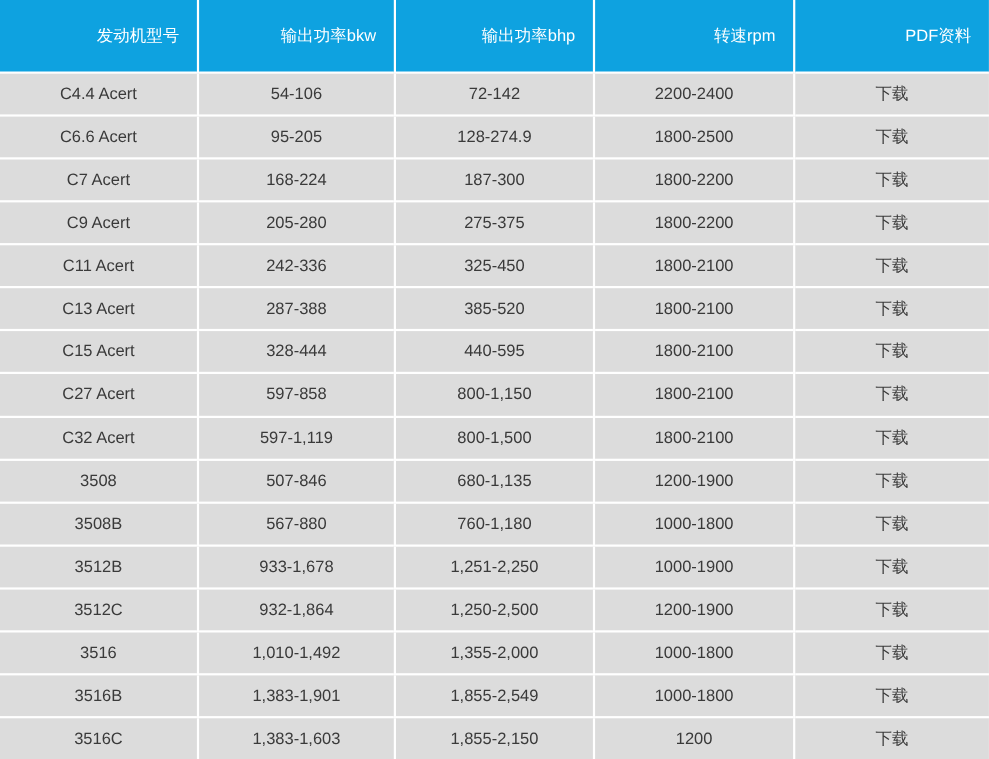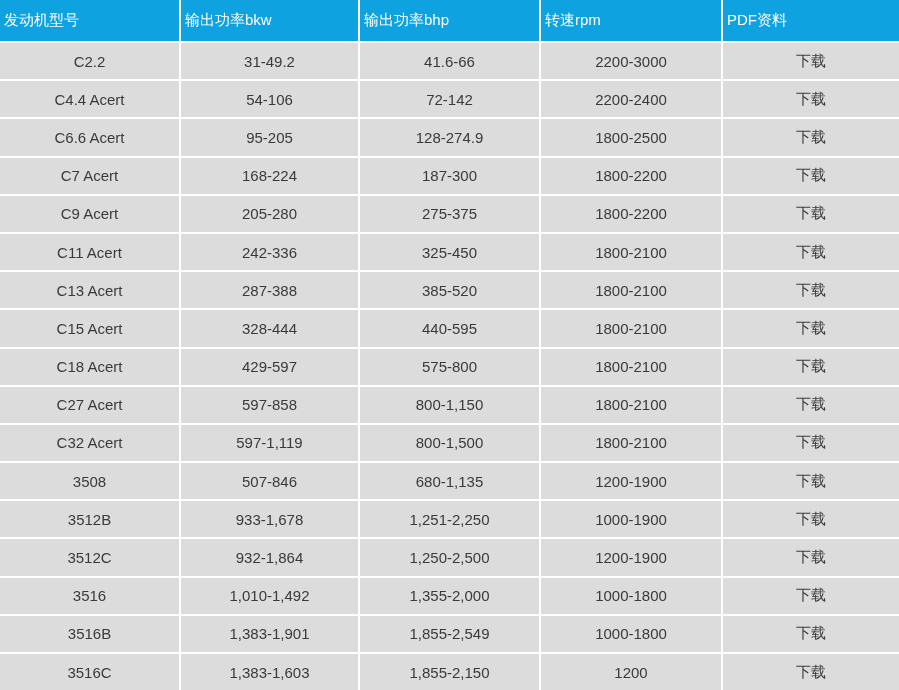--- a/index.html
+++ b/index.html
@@ -18,23 +18,23 @@
     height: 690px;
     border-collapse: collapse;
     table-layout: fixed;
   }
   table.engine-table th {
     background: var(--header-bg, #0ea2e0);
     color: var(--header-text, #ffffff);
     font-size: 15px;
     font-weight: 400;
     height: 33px;
-    text-align: left;
+    text-align: right;
     vertical-align: middle;
-    padding: 4px;
+    padding: 16px;
     margin-top: 31px;
   }
   table.engine-table td {
     background: var(--row-bg, #dcdcdc);
     color: var(--cell-text, #3a3a3a);
     font-size: 15px;
     height: 30px;
     text-align: center;
     vertical-align: middle;
     padding: 0;
@@ -63,27 +63,20 @@
     <thead>
       <tr>
         <th>发动机型号</th>
         <th>输出功率bkw</th>
         <th>输出功率bhp</th>
         <th>转速rpm</th>
         <th>PDF资料</th>
       </tr>
     </thead>
     <tbody>
-  <tr>
-    <td>C2.2</td>
-    <td>31-49.2</td>
-    <td>41.6-66</td>
-    <td>2200-3000</td>
-    <td class="download-cell">下载</td>
-  </tr>
 
   <tr>
     <td>C4.4 Acert</td>
     <td>54-106</td>
     <td>72-142</td>
     <td>2200-2400</td>
     <td class="download-cell">下载</td>
   </tr>
 
   <tr>
@@ -127,27 +120,20 @@
   </tr>
 
   <tr>
     <td>C15 Acert</td>
     <td>328-444</td>
     <td>440-595</td>
     <td>1800-2100</td>
     <td class="download-cell">下载</td>
   </tr>
 
-  <tr>
-    <td>C18 Acert</td>
-    <td>429-597</td>
-    <td>575-800</td>
-    <td>1800-2100</td>
-    <td class="download-cell">下载</td>
-  </tr>
 
   <tr>
     <td>C27 Acert</td>
     <td>597-858</td>
     <td>800-1,150</td>
     <td>1800-2100</td>
     <td class="download-cell">下载</td>
   </tr>
 
   <tr>
@@ -159,20 +145,27 @@
   </tr>
 
   <tr>
     <td>3508</td>
     <td>507-846</td>
     <td>680-1,135</td>
     <td>1200-1900</td>
     <td class="download-cell">下载</td>
   </tr>
 
+  <tr>
+    <td>3508B</td>
+    <td>567-880</td>
+    <td>760-1,180</td>
+    <td>1000-1800</td>
+    <td class="download-cell">下载</td>
+  </tr>
 
 
 
   <tr>
     <td>3512B</td>
     <td>933-1,678</td>
     <td>1,251-2,250</td>
     <td>1000-1900</td>
     <td class="download-cell">下载</td>
   </tr>

